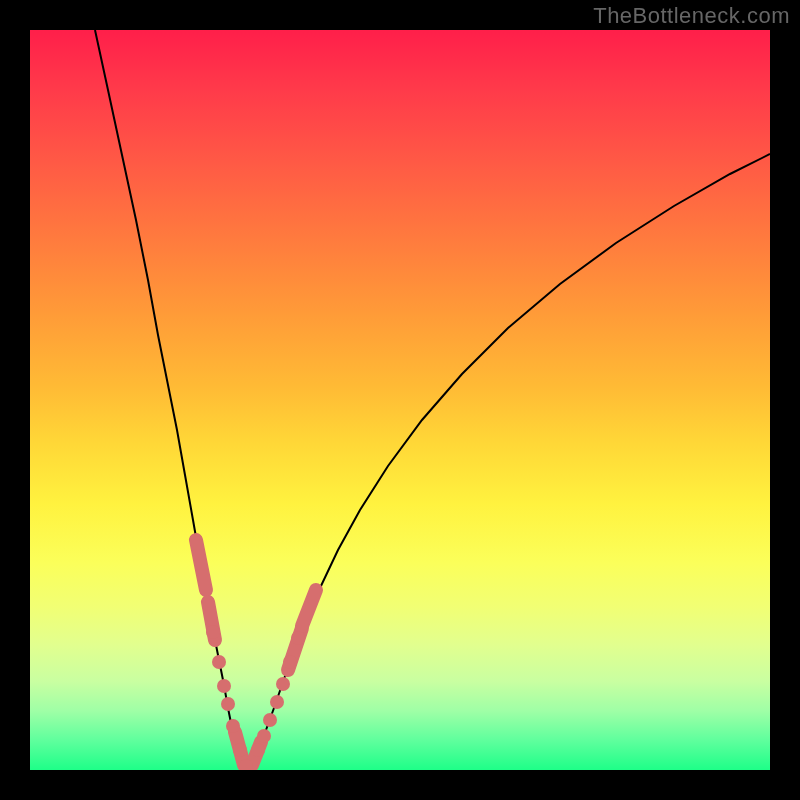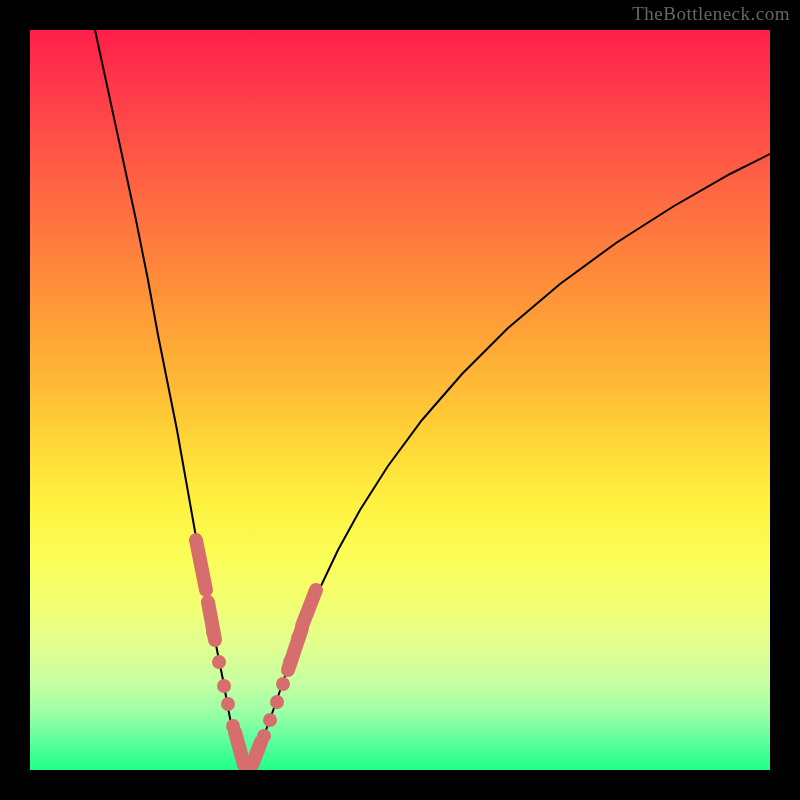--- a/index.html
+++ b/index.html
@@ -46,24 +46,23 @@
       #9fffa6 92%,
       #5fff9d 96%,
       #1eff88 100%
     );
   }
   .watermark {
     position: absolute;
     top: 3px;
     right: 10px;
     color: #666;
-    font-size: 19px;
+    font-size: 22px;
     letter-spacing: 0.5px;
     user-select: none;
-    font-family: Liberation Serif, serif;
   }
   svg.curves {
     position: absolute;
     inset: 0;
   }
   .curve {
     fill: none;
     stroke: #000;
     stroke-width: 2;
   }

